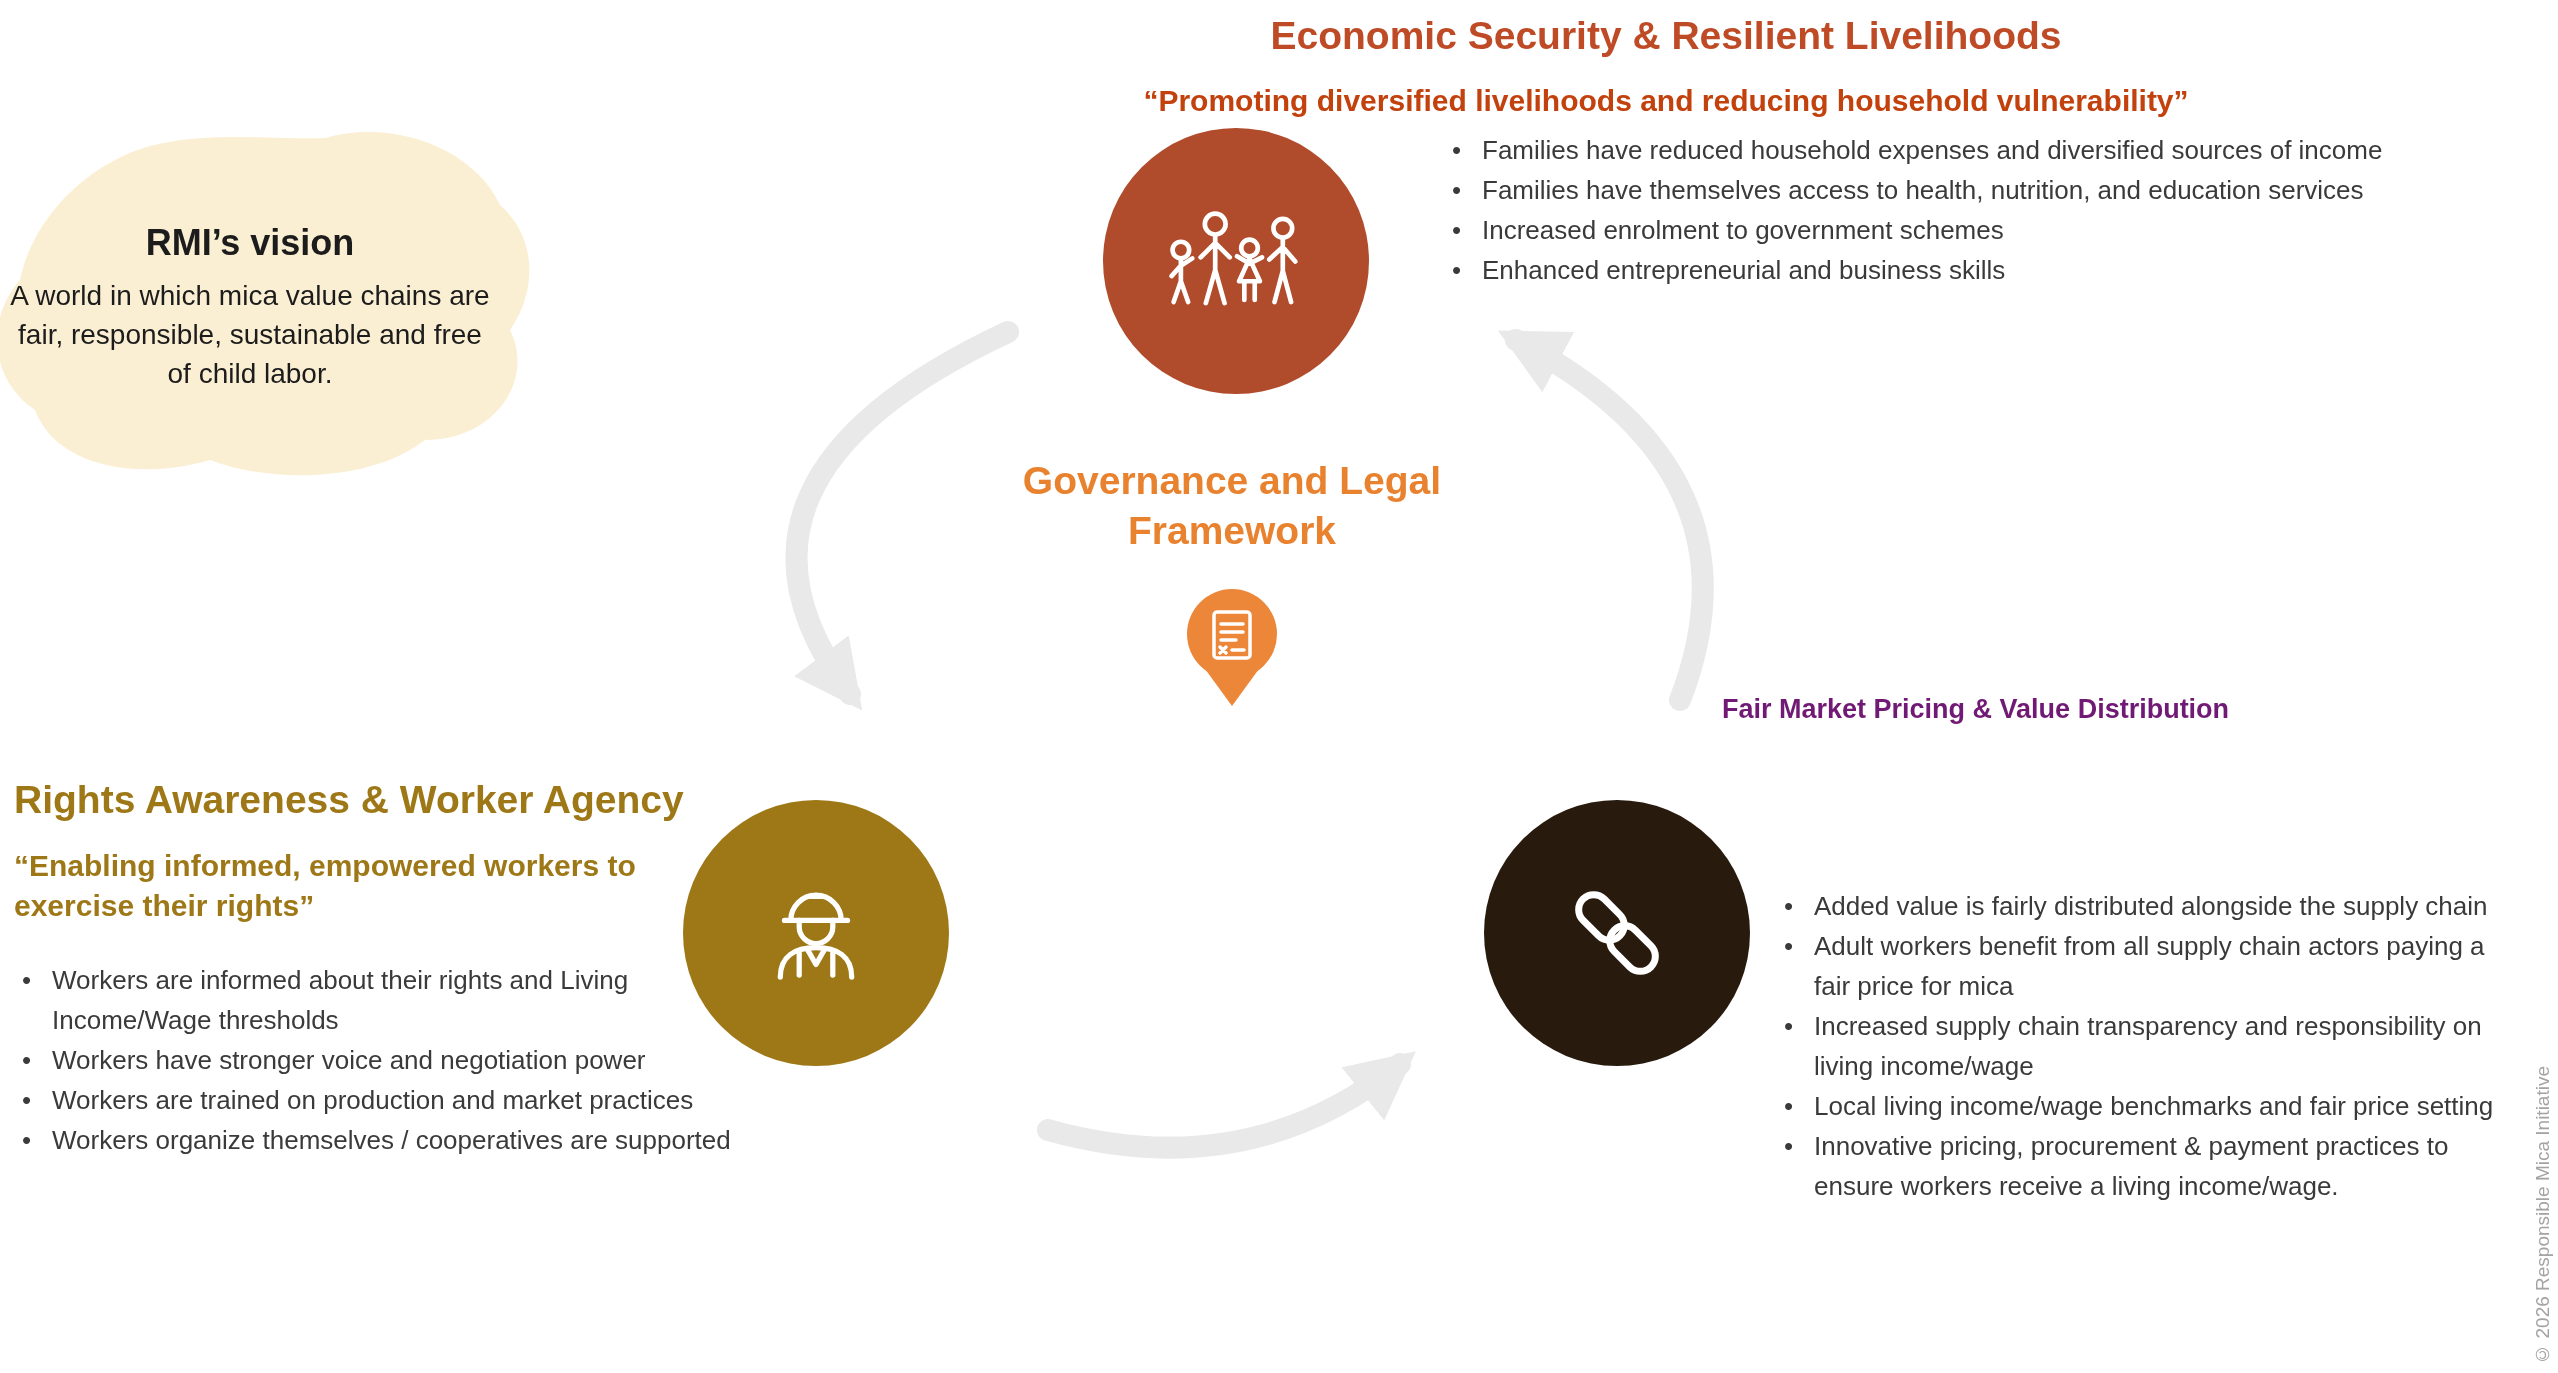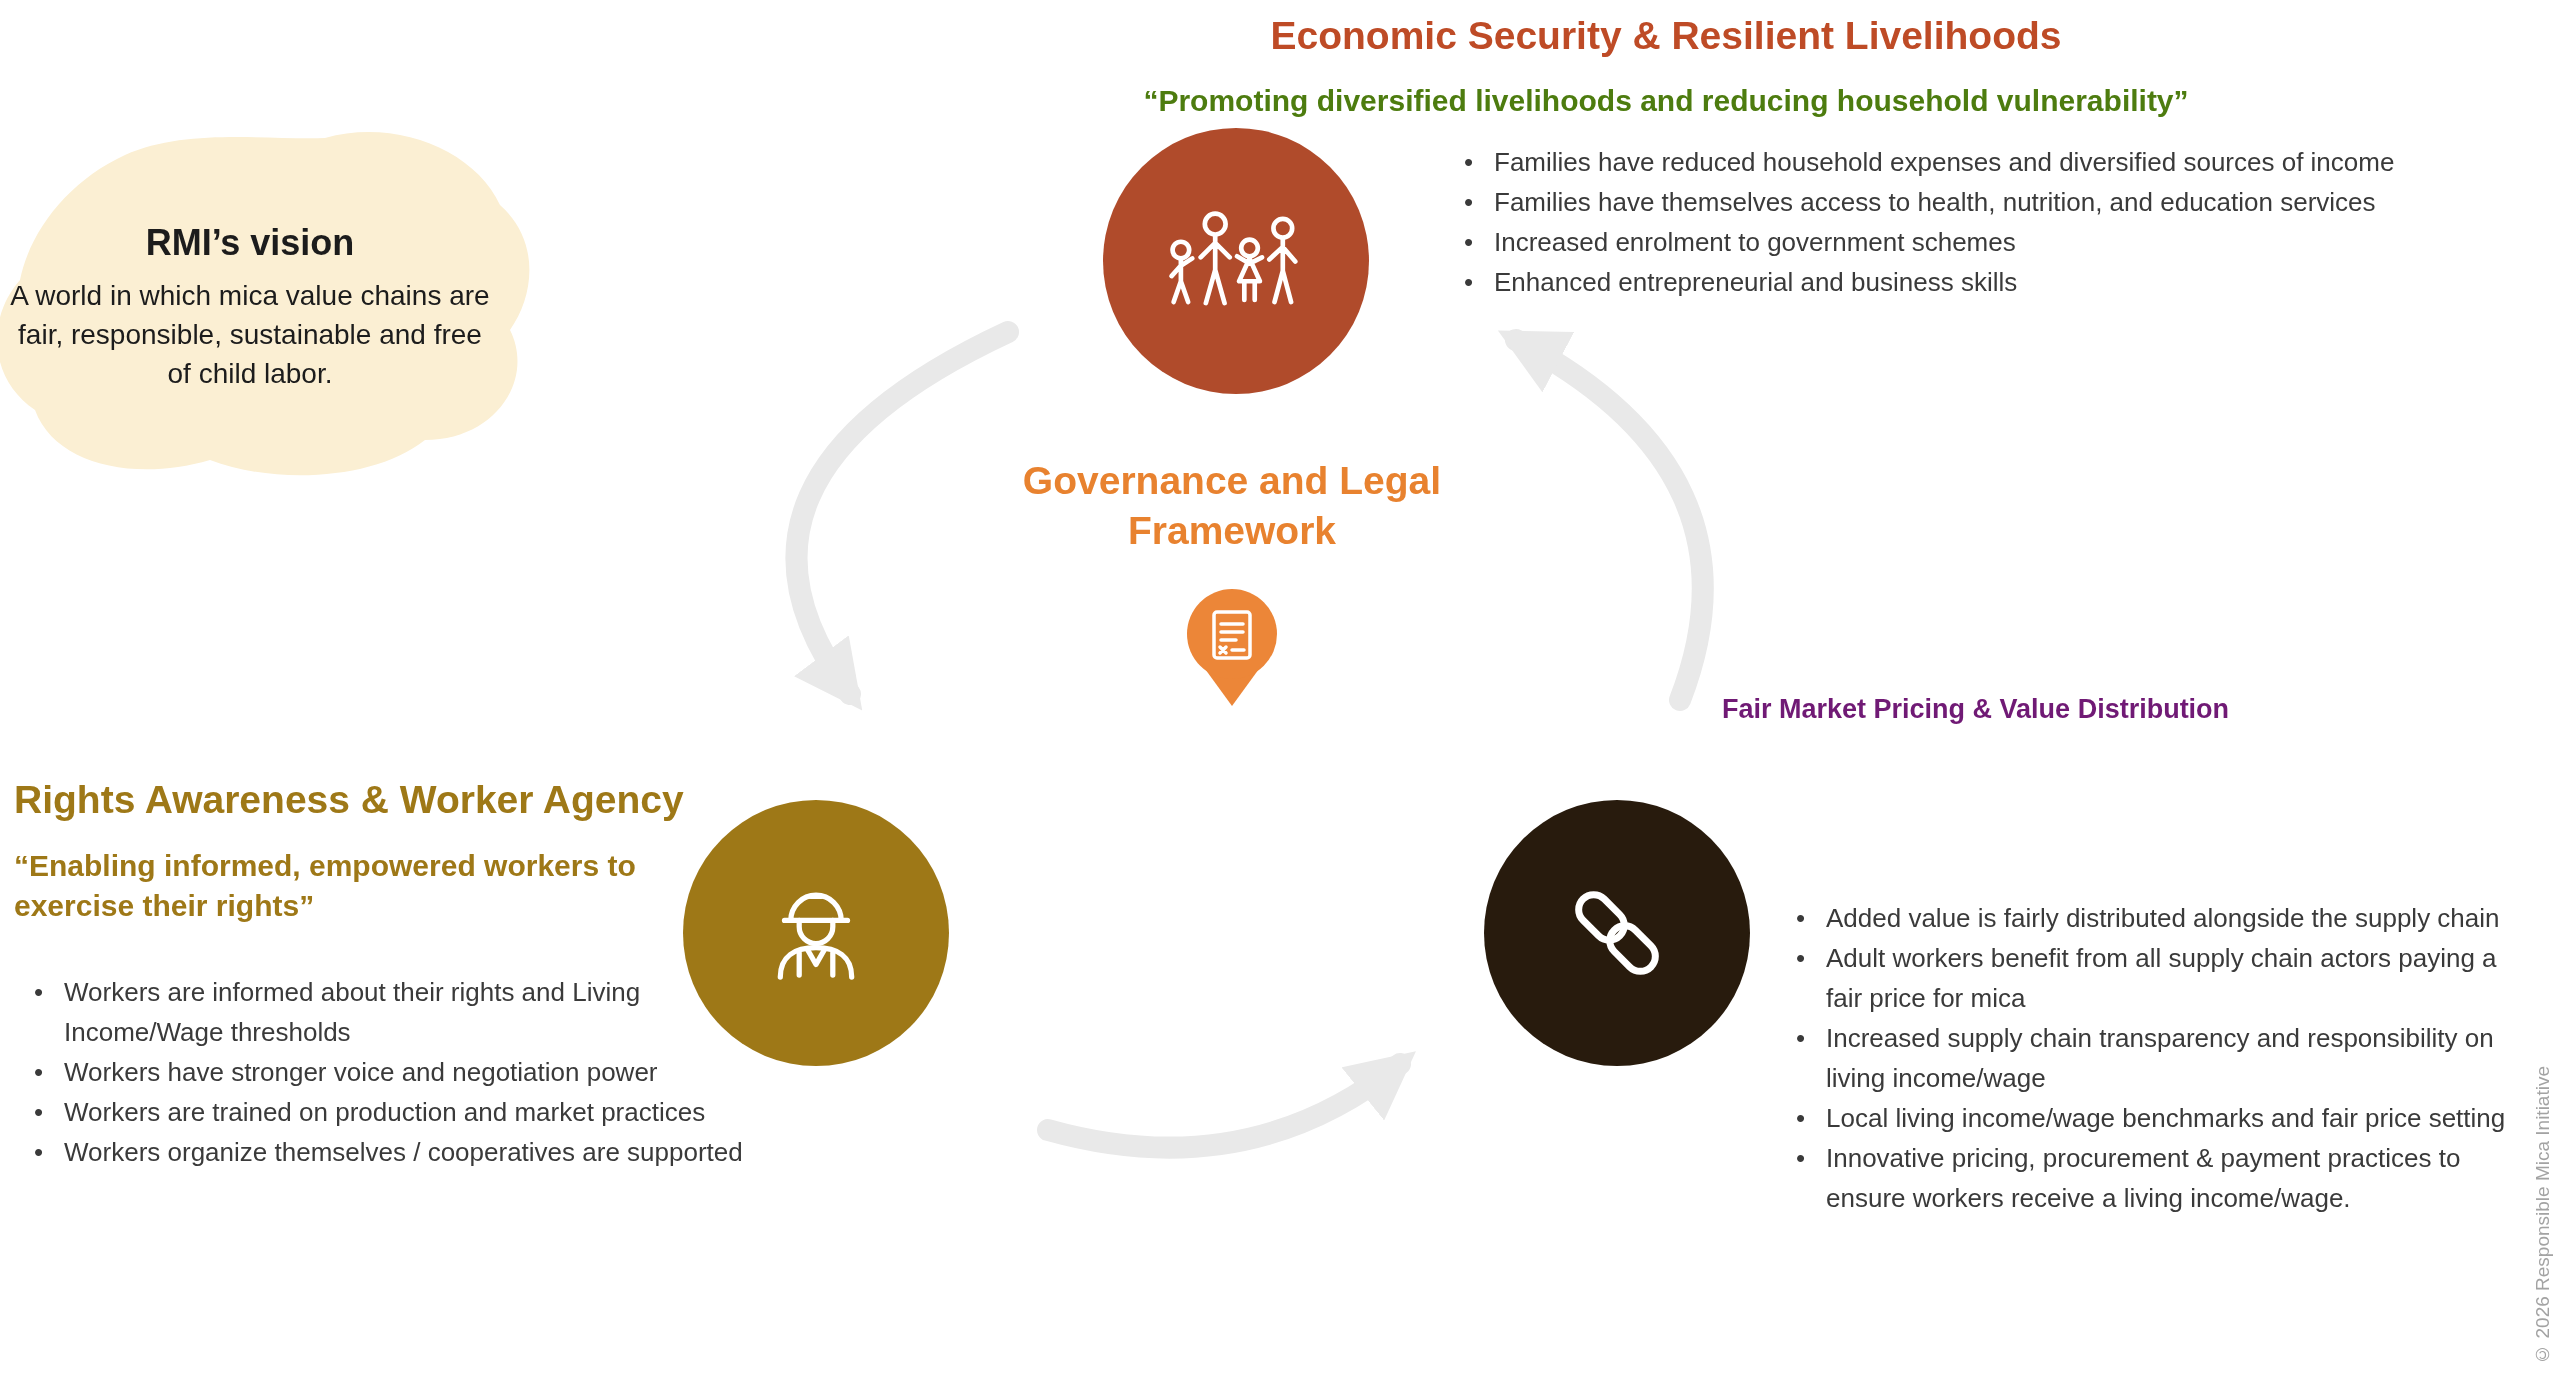--- a/index.html
+++ b/index.html
@@ -34,21 +34,21 @@
   .vision-text h2{margin:0 0 12px 0;font-size:36px;font-weight:bold;}
   .vision-text p{margin:0;font-size:28px;line-height:1.4;}
 
   
   .h-economic{
     left:1046px;top:14px;width:1240px;text-align:center;
     color:#BE4B26;font-weight:bold;font-size:39px;
   }
   .sub-economic{
     left:1046px;top:84px;width:1240px;text-align:center;
-    color:#4d7c0f;font-weight:bold;font-size:30px;white-space:nowrap;
+    color:#c2410c;font-weight:bold;font-size:30px;white-space:nowrap;
   }
   .h-governance{
     left:932px;top:456px;width:600px;text-align:center;
     color:#E8822F;font-weight:bold;font-size:39px;line-height:1.28;
   }
   .h-rights{
     left:14px;top:778px;width:760px;
     color:#9E7817;font-weight:bold;font-size:39px;
   }
   .sub-rights{
@@ -58,21 +58,21 @@
   .h-pricing{
     left:1722px;top:694px;width:820px;
     color:#701a75;font-weight:bold;font-size:27px;
   }
   .sub-pricing{
     left:1772px;top:784px;width:760px;
     color:#20180F;font-weight:bold;font-size:30px;line-height:1.35;
   }
 
   
-  .bullets{list-style:none;margin:12px;padding:0;font-size:26px;color:#3a3a3a;}
+  .bullets{list-style:none;margin:0;padding:0;font-size:26px;color:#3a3a3a;}
   .bullets li{position:relative;padding-left:36px;line-height:40px;}
   .bullets li::before{content:"\2022";position:absolute;left:6px;}
   .b-economic{left:1446px;top:130px;width:1100px;}
   .b-governance{left:960px;top:716px;width:560px;}
   .b-rights{left:16px;top:960px;width:745px;}
   .b-pricing{left:1778px;top:886px;width:745px;}
 
   
   .copyright{
     position:absolute;right:4px;bottom:8px;

